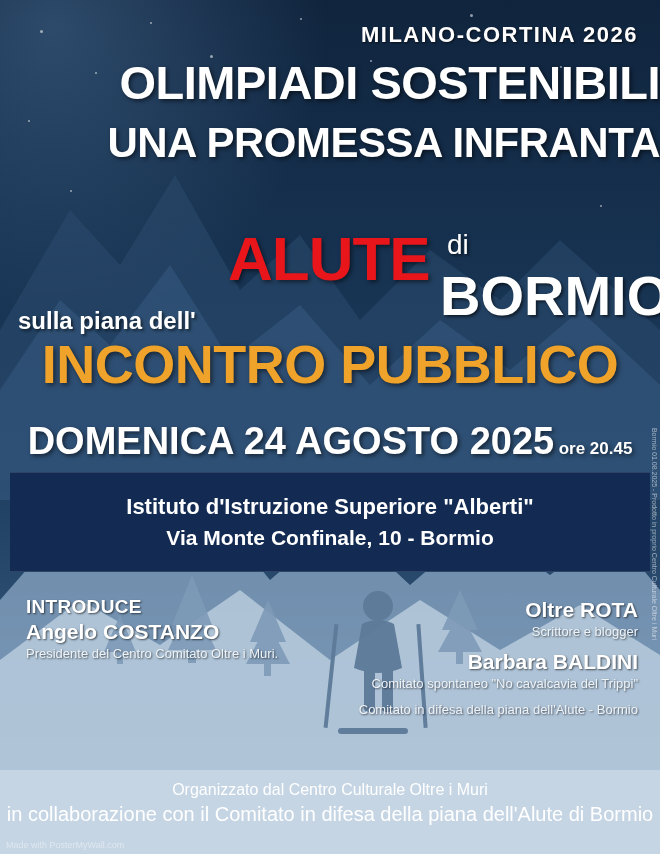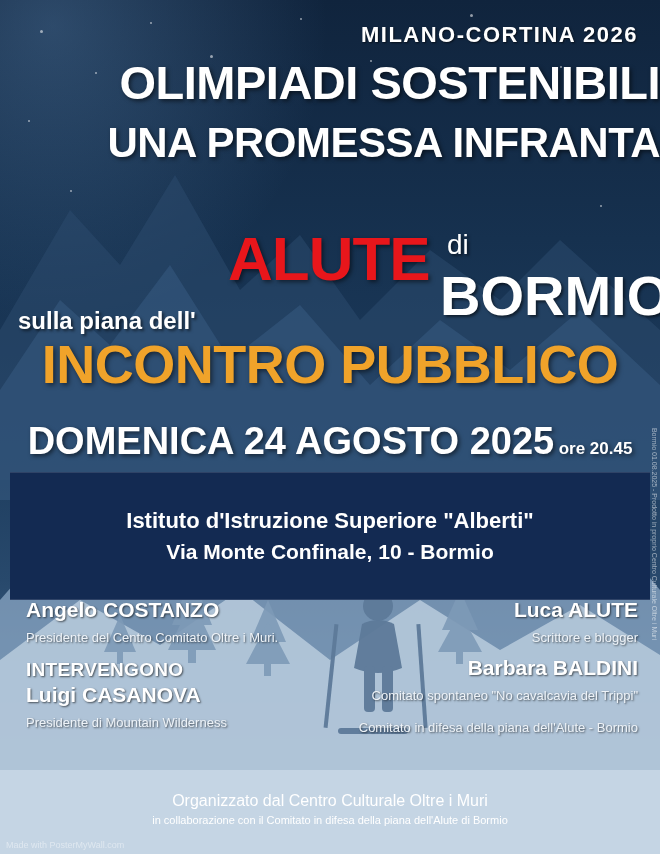--- a/index.html
+++ b/index.html
@@ -55,44 +55,44 @@
   }
   .dataRow {
     position:absolute; top:420px; left:0; right:0; text-align:center;
     color:#ffffff; font-weight:bold;
     text-shadow:2px 2px 4px rgba(0,0,0,.55);
   }
   .dataRow .d-main { font-size:38px; }
   .dataRow .d-ore  { font-size:17px; }
 
   .venue {
-    position:absolute; top:472px; left:10px; right:10px; height:128px;
+    position:absolute; top:472px; left:10px; right:10px; height:100px;
     background:#132a52; border-top:1px solid rgba(255,255,255,.12);
     border-bottom:1px solid rgba(255,255,255,.12);
     display:flex; flex-direction:column; align-items:center; justify-content:center;
     color:#fff;
   }
   .venue .v1 { font-size:22px; font-weight:bold; }
   .venue .v2 { font-size:21px; font-weight:bold; margin-top:6px; }
 
   
   .leftCol  { position:absolute; left:26px; top:596px; width:290px; color:#fff; }
   .rightCol { position:absolute; right:22px; top:596px; width:330px; color:#fff; text-align:right; }
 
   .role  { font-size:19px; font-weight:bold; letter-spacing:.3px; text-shadow:1px 1px 2px rgba(0,0,0,.6); }
   .name  { font-size:21px; font-weight:bold; color:#ffffff; margin-top:2px; text-shadow:1px 1px 2px rgba(0,0,0,.6); }
-  .desc  { font-size:13px; margin-top:8px; color:#eef3f8; text-shadow:1px 1px 2px rgba(0,0,0,.6); }
+  .desc  { font-size:13px; margin-top:2px; color:#eef3f8; text-shadow:1px 1px 2px rgba(0,0,0,.6); }
   .gap   { height:14px; }
   .gapS  { height:9px; }
 
   .footer {
     position:absolute; left:0; right:0; bottom:28px; text-align:center; color:#fff;
   }
   .footer .f1 { font-size:16px; }
-  .footer .f2 { font-size:11px; margin-top:4px; }
+  .footer .f2 { font-size:20px; margin-top:4px; }
 
   .sidecredit {
     position:absolute; right:2px; top:640px;
     transform:rotate(90deg); transform-origin:right top;
     font-size:7px; color:rgba(255,255,255,.55); white-space:nowrap;
   }
   .watermark {
     position:absolute; left:6px; bottom:4px;
     font-size:9px; color:rgba(255,255,255,.45);
   }
@@ -173,34 +173,30 @@
     <span class="d-ore">ore 20.45</span>
   </div>
 
   <div class="venue">
     <div class="v1">Istituto d'Istruzione Superiore "Alberti"</div>
     <div class="v2">Via  Monte Confinale, 10 - Bormio</div>
   </div>
 
   <div class="leftCol">
     <div>
+      <div class="role">INTRODUCE</div>
       <div class="name">Angelo COSTANZO</div>
       <div class="desc">Presidente del Centro Comitato Oltre i Muri.</div>
     </div>
     <div class="gap"></div>
-    <div>
-      <div class="role">INTERVENGONO</div>
-      <div class="name">Luigi CASANOVA</div>
-      <div class="desc">Presidente di Mountain Wilderness</div>
-    </div>
   </div>
 
   <div class="rightCol">
     <div>
-      <div class="name">Luca ALUTE</div>
+      <div class="name">Oltre ROTA</div>
       <div class="desc">Scrittore e blogger</div>
     </div>
     <div class="gapS"></div>
     <div>
       <div class="name">Barbara BALDINI</div>
       <div class="desc">Comitato spontaneo "No cavalcavia del Trippi"</div>
     </div>
     <div class="gapS"></div>
     <div>
       <div class="desc">Comitato in difesa della piana dell'Alute - Bormio</div>

